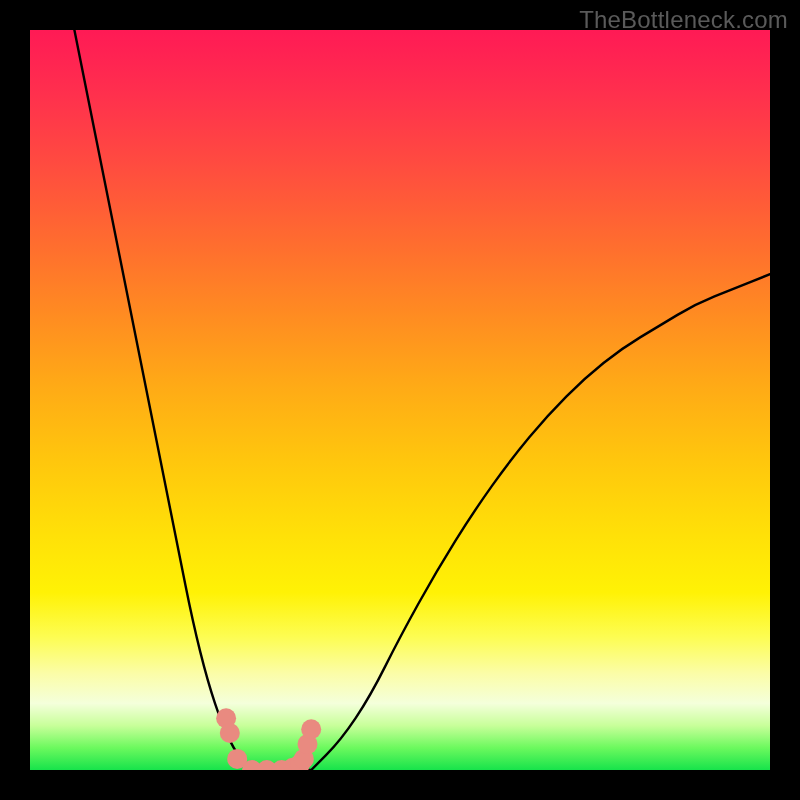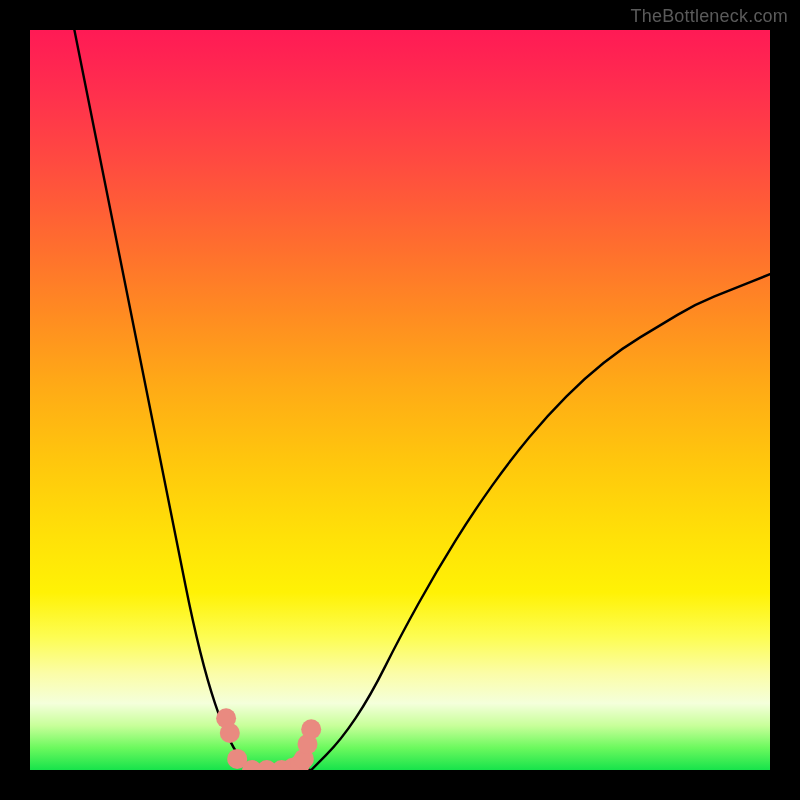--- a/index.html
+++ b/index.html
@@ -44,21 +44,21 @@
       #f4ffdb 91%,
       #c8ff9a 94%,
       #6cf95e 97%,
       #17e34b 100%
     );
   }
   .watermark {
     position: absolute;
     top: 6px;
     right: 12px;
-    font-size: 18px;
+    font-size: 24px;
     font-weight: 400;
     color: #5a5a5a;
     letter-spacing: 0.2px;
     user-select: none;
   }
   svg.curves {
     position: absolute;
     inset: 0;
   }
 </style>

